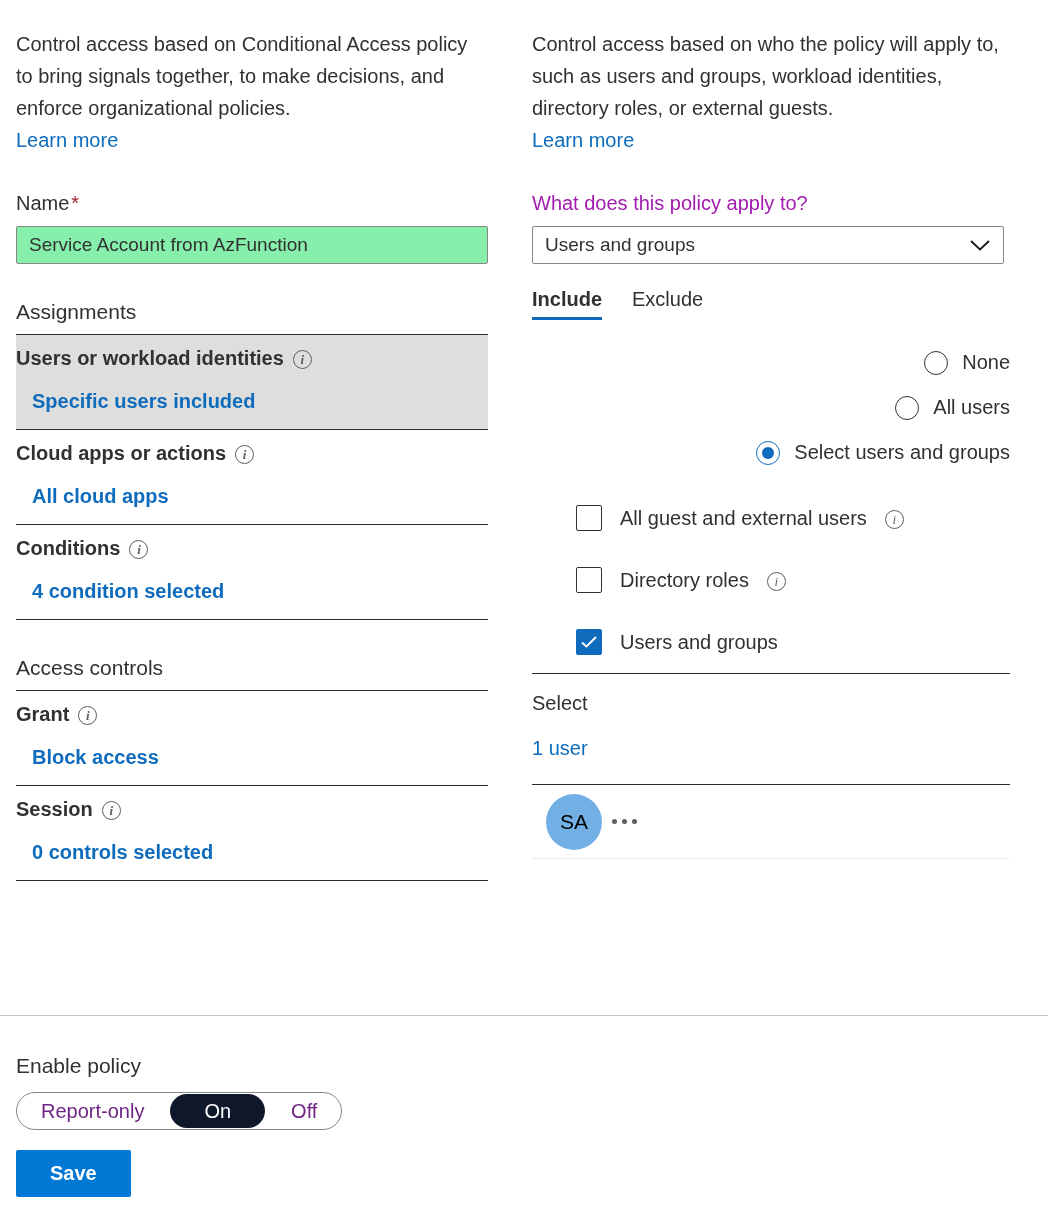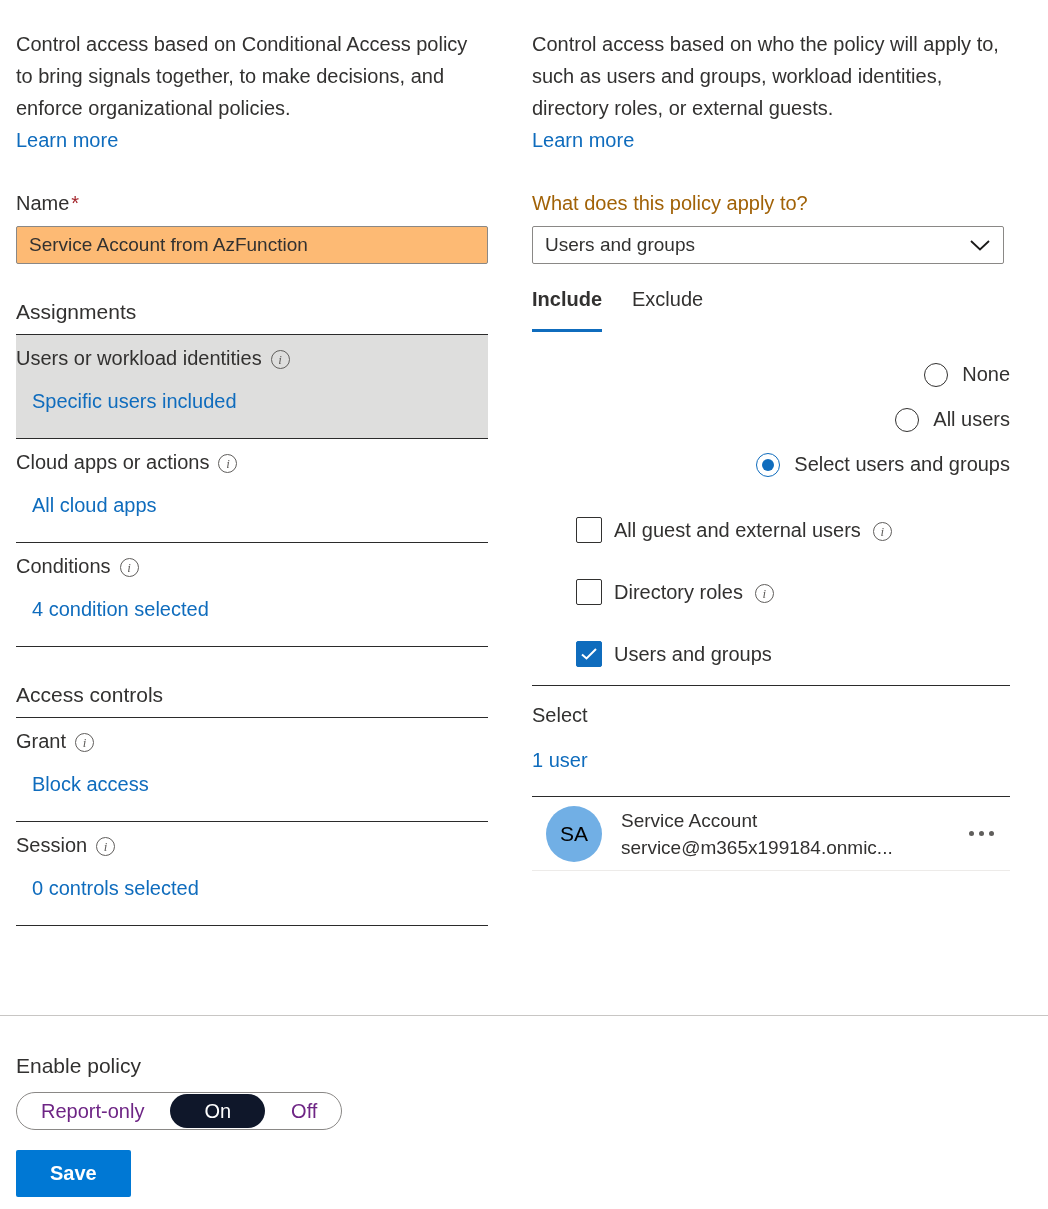--- a/index.html
+++ b/index.html
@@ -41,40 +41,40 @@
     margin-top: 34px;
     margin-bottom: 10px;
   }
   .req { color: #a4262c; margin-left: 2px; }
 
   .text-input {
     width: 472px;
     height: 38px;
     border: 1px solid #8a8886;
     border-radius: 2px;
-    background: #fdba74;
+    background: #86efac;
     font-family: "Liberation Sans", sans-serif;
     font-size: 19px;
     color: #323130;
     padding: 0 12px;
     outline: none;
   }
 
   
   .section-head {
     font-size: 21px;
     line-height: 28px;
     color: #323130;
     margin-top: 34px;
     padding-bottom: 8px;
   }
   .hr { border: 0; border-top: 1px solid #2b2b2b; margin: 0; height: 0; }
   .hr-light { border: 0; border-top: 1px solid #2b2b2b; margin: 0; height: 0; }
 
-  .assign-row { padding: 10px 0 21px 0; }
+  .assign-row { padding: 10px 0 12px 0; font-weight: bold; }
   .assign-row.selected { background: #dededd; }
   .assign-row .row-title {
     font-size: 20px;
     line-height: 26px;
     color: #323130;
     display: flex;
     align-items: center;
     gap: 9px;
   }
   .assign-row .row-value {
@@ -99,21 +99,21 @@
     font-style: italic;
     flex: none;
     position: relative;
     top: 1px;
   }
 
   
   .sub-label {
     font-size: 20px;
     line-height: 26px;
-    color: #a16207;
+    color: #a21caf;
     margin-top: 34px;
     margin-bottom: 10px;
   }
   .select-box {
     position: relative;
     width: 472px;
     height: 38px;
     border: 1px solid #8a8886;
     border-radius: 2px;
     background: #fff;
@@ -125,21 +125,21 @@
     cursor: pointer;
   }
   .select-box .chev { position: absolute; right: 12px; top: 50%; transform: translateY(-50%); display:flex; }
 
   
   .tabs { display: flex; gap: 30px; margin-top: 22px; }
   .tab {
     font-size: 20px;
     line-height: 26px;
     color: #323130;
-    padding-bottom: 20px;
+    padding-bottom: 8px;
     cursor: pointer;
     position: relative;
   }
   .tab.active { font-weight: bold; }
   .tab.active::after {
     content: "";
     position: absolute;
     left: 0; right: 0; bottom: 0;
     height: 3px;
     background: #0f6cbd;
@@ -173,21 +173,21 @@
     border-radius: 50%;
     background: #0f6cbd;
   }
   .radio-label { font-size: 20px; color: #323130; }
 
   
   .check-list { margin-top: 12px; margin-left: 44px; }
   .check-row {
     display: flex;
     align-items: center;
-    gap: 12px;
+    gap: 18px;
     height: 62px;
     cursor: pointer;
   }
   .checkbox {
     width: 26px; height: 26px;
     border: 1.6px solid #323130;
     border-radius: 2px;
     background: #fff;
     flex: none;
     display: flex;
@@ -469,24 +469,20 @@
     <div class="select-value">
       <a class="link">1 user</a>
     </div>
 
     <hr class="hr-light" style="margin-top:20px;">
 
     <div class="user-row">
       <div class="avatar">
         <span>SA</span>
       </div>
-      <div class="user-meta">
-        <div class="user-name">Service Account</div>
-        <div class="user-mail">service@m365x199184.onmic...</div>
-      </div>
       <div class="more-btn">
         <i></i>
         <i></i>
         <i></i>
       </div>
     </div>
   </div>
 
   <div class="bottom-divider"></div>
 

